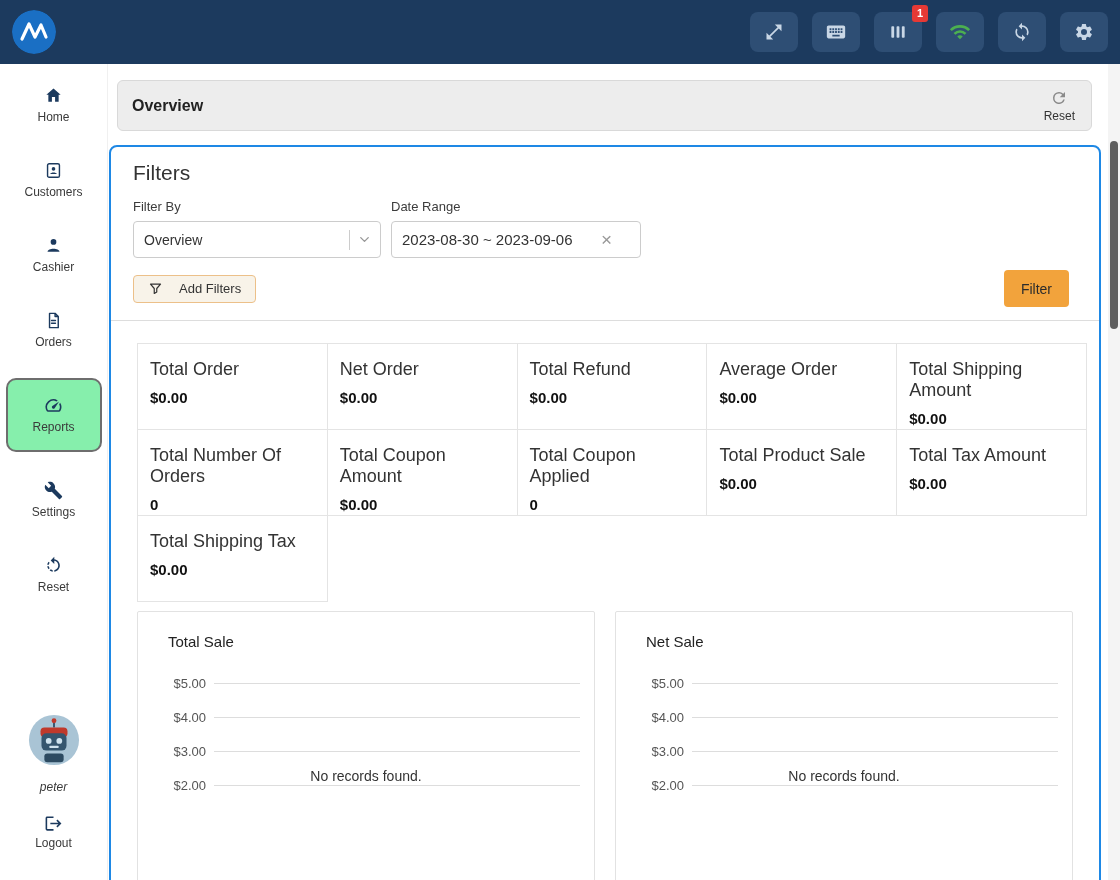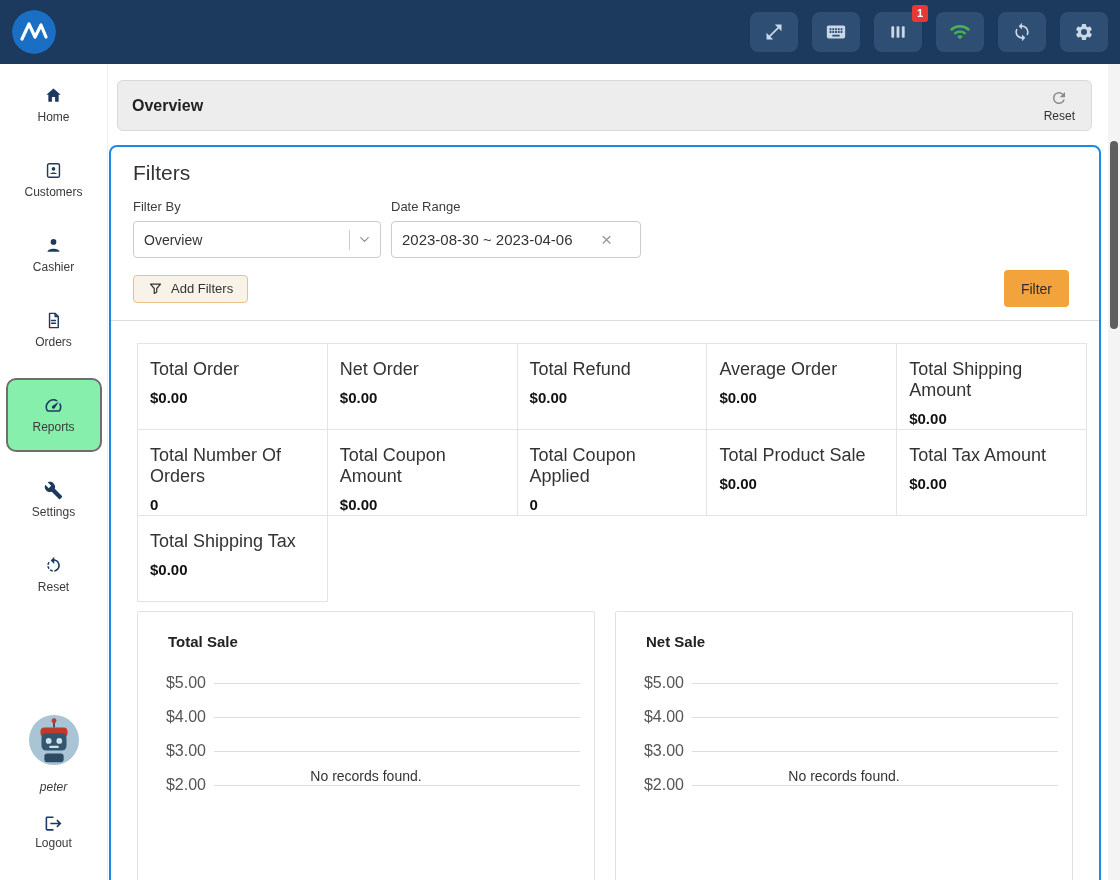--- a/index.html
+++ b/index.html
@@ -43,42 +43,42 @@
   .select { width: 248px; }
   .select .value { font-size: 14px; color: #333; }
   .sel-right { display: flex; align-items: center; align-self: stretch; }
   .sel-divider { width: 1px; height: 20px; background: #ccc; margin-right: 7px; }
   .sel-chevron { margin-right: 8px; display: flex; }
   .text-input { width: 250px; cursor: text; }
   .text-input .value { font-size: 15px; color: #333; }
   .clear-x { border: none; background: transparent; color: #999; font-size: 19px; line-height: 1; margin-right: 28px; cursor: pointer; }
 
   .buttons-row { display: flex; justify-content: space-between; align-items: center; margin: 12px 30px 0 22px; }
-  .add-filters-btn { display: flex; align-items: center; gap: 8px; height: 28px; padding: 0 14px; background: #f8f3e9; border: 1px solid #ecc089; border-radius: 4px; font-size: 13px; color: #333; cursor: pointer; font-family: inherit; }
+  .add-filters-btn { display: flex; align-items: center; gap: 16px; height: 28px; padding: 0 14px; background: #f8f3e9; border: 1px solid #ecc089; border-radius: 4px; font-size: 13px; color: #333; cursor: pointer; font-family: inherit; }
   .filter-btn { height: 37px; padding: 0 17px; background: var(--amber, #f2a33c); border: none; border-radius: 4px; font-size: 14px; color: #2c2c2c; cursor: pointer; font-family: inherit; }
 
   .card-divider { margin-top: 13px; border-top: 1px solid #ddd; height: 0; }
 
   .stats-grid { margin: 22px 12px 0 26px; display: grid; grid-template-columns: repeat(5, 1fr); padding-left: 1px; padding-top: 1px; }
   .stat { border: 1px solid #e4e4e4; margin-left: -1px; margin-top: -1px; height: 87px; padding: 15px 8px 0 12px; background: #fff; }
   .stat-label { font-size: 18px; color: #333; }
   .stat-value { font-size: 15px; font-weight: bold; color: #111; margin-top: 9px; }
 
   .charts-header { display: flex; align-items: center; margin: 30px 14px 0 36px; }
   .charts-title { font-size: 17px; color: #666; margin-right: 12px; }
   .dotted-line { flex: 1; border-top: 2px dotted #444; height: 0; margin-right: 12px; }
   .chart-type-select { width: 119px; }
   .chart-type-select .value { font-size: 13px; }
 
   .charts-row { display: flex; gap: 20px; margin: 9px 26px 0 26px; }
   .chart-card { flex: 1; border: 1px solid #e2e2e2; border-radius: 2px; background: #fff; height: 290px; position: relative; }
-  .chart-title { margin: 21px 0 0 30px; font-size: 15px; font-weight: bold; color: #222; }
+  .chart-title { margin: 21px 0 0 30px; font-size: 15px; font-weight: normal; color: #222; }
   .ticks { margin-top: 16px; padding-left: 10px; padding-right: 14px; }
   .tick { display: flex; align-items: center; height: 34px; }
-  .tick-label { width: 58px; text-align: right; font-size: 16px; color: #555; margin-right: 8px; flex: none; }
+  .tick-label { width: 58px; text-align: right; font-size: 13px; color: #555; margin-right: 8px; flex: none; }
   .tick-line { flex: 1; border-top: 1px solid #ddd; height: 0; }
   .empty-msg { position: absolute; left: 50%; top: 156px; transform: translateX(-50%); font-size: 14px; color: #333; white-space: nowrap; }
 
   
   .scroll-track { position: absolute; right: 0; top: 0; width: 12px; height: 100%; background: #f4f4f4; }
   .scroll-thumb { position: absolute; left: 2px; top: 77px; width: 8px; height: 188px; background: #5f5f5f; border-radius: 4px; cursor: pointer; }
 </style>
 </head>
 <body>
 
@@ -222,21 +222,21 @@
               <svg width="15" height="15" viewBox="0 0 24 24">
                   <path d="M6 9l6 6 6-6" fill="none" stroke="#999" stroke-width="2.2" stroke-linecap="round" stroke-linejoin="round"></path>
                 </svg>
             </span>
           </span>
         </div>
       </div>
       <div class="f-group">
         <div class="f-label">Date Range</div>
         <div class="text-input">
-          <span class="value">2023-08-30 ~ 2023-04-06</span>
+          <span class="value">2023-08-30 ~ 2023-09-06</span>
           <button class="clear-x">×</button>
         </div>
       </div>
     </div>
 
     <div class="buttons-row">
       <button class="add-filters-btn">
         <svg width="15" height="15" viewBox="0 0 24 24">
             <path d="M4 5h16l-6 7v5.5l-4 2.5v-8z" fill="none" stroke="#333" stroke-width="1.9" stroke-linejoin="round"></path>
           </svg>

